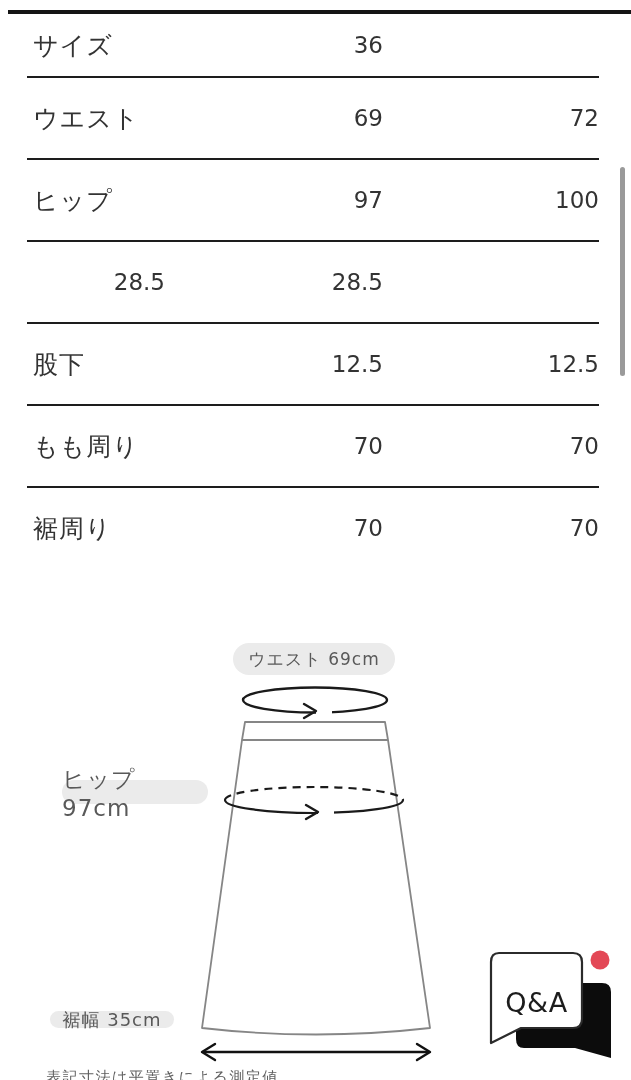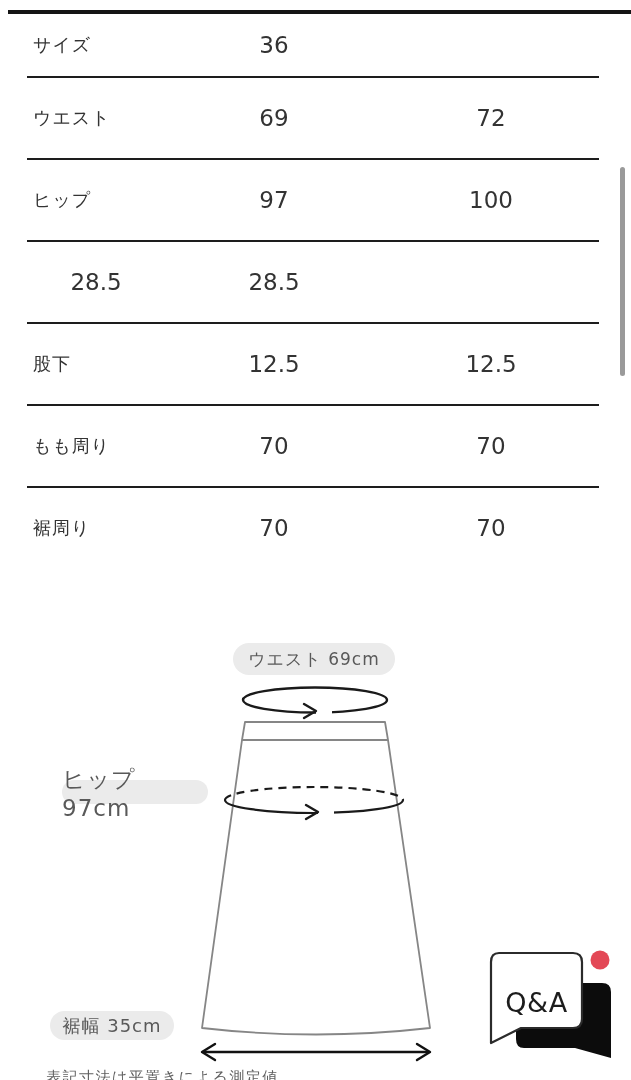--- a/index.html
+++ b/index.html
@@ -7,34 +7,34 @@
        font-family:"DejaVu Sans","Liberation Sans",sans-serif;color:#333;}
   .screen{position:absolute;inset:0;background:#fff;}
 
   
   .top-border{position:absolute;left:8px;top:10px;width:623px;height:4px;background:#151515;}
   .size-table{position:absolute;left:27px;top:14px;width:572px;}
   .t-row{display:grid;grid-template-columns:138px 218px 216px;align-items:center;
          height:80px;border-bottom:2px solid #1d1d1d;}
   .t-row.first{height:62px;}
   .t-row.last{border-bottom:none;}
-  .t-label{font-size:18px;letter-spacing:1px;padding-left:6px;color:#333;}
-  .t-val{font-size:23px;text-align:center;color:#333;}
+  .t-label{font-size:25px;letter-spacing:1px;padding-left:6px;color:#333;}
+  .t-val{font-size:23px;text-align:right;color:#333;}
 
   
   .scrollbar{position:absolute;left:620px;top:167px;width:5px;height:209px;
              background:#9a9a9a;border-radius:3px;}
 
   
   .diagram-svg{position:absolute;left:0;top:0;width:631px;height:1080px;pointer-events:none;}
   .pill{position:absolute;display:flex;align-items:center;justify-content:center;
         background:#ebebeb;border-radius:17px;color:#595959;letter-spacing:1px;}
   .pill-waist{left:233px;top:643px;width:162px;height:32px;font-size:17px;}
   .pill-hip{left:62px;top:780px;width:146px;height:24px;font-size:23px;}
-  .pill-hem{left:50px;top:1011px;width:124px;height:29px;font-size:18px;}
+  .pill-hem{left:50px;top:1011px;width:124px;height:17px;font-size:18px;}
   .note{position:absolute;left:46px;top:1068px;font-size:15px;color:#5f5f5f;
         letter-spacing:1.5px;white-space:nowrap;}
 
   
   .qa{position:absolute;left:480px;top:944px;width:140px;height:122px;cursor:pointer;}
   .qa svg{position:absolute;left:0;top:0;}
   .qa-label{position:absolute;left:11px;top:30px;width:91px;height:32px;
             display:flex;align-items:center;justify-content:center;
             font-size:27px;font-weight:500;color:#1c1c1c;letter-spacing:0.5px;margin-top:12px;}
 </style>

